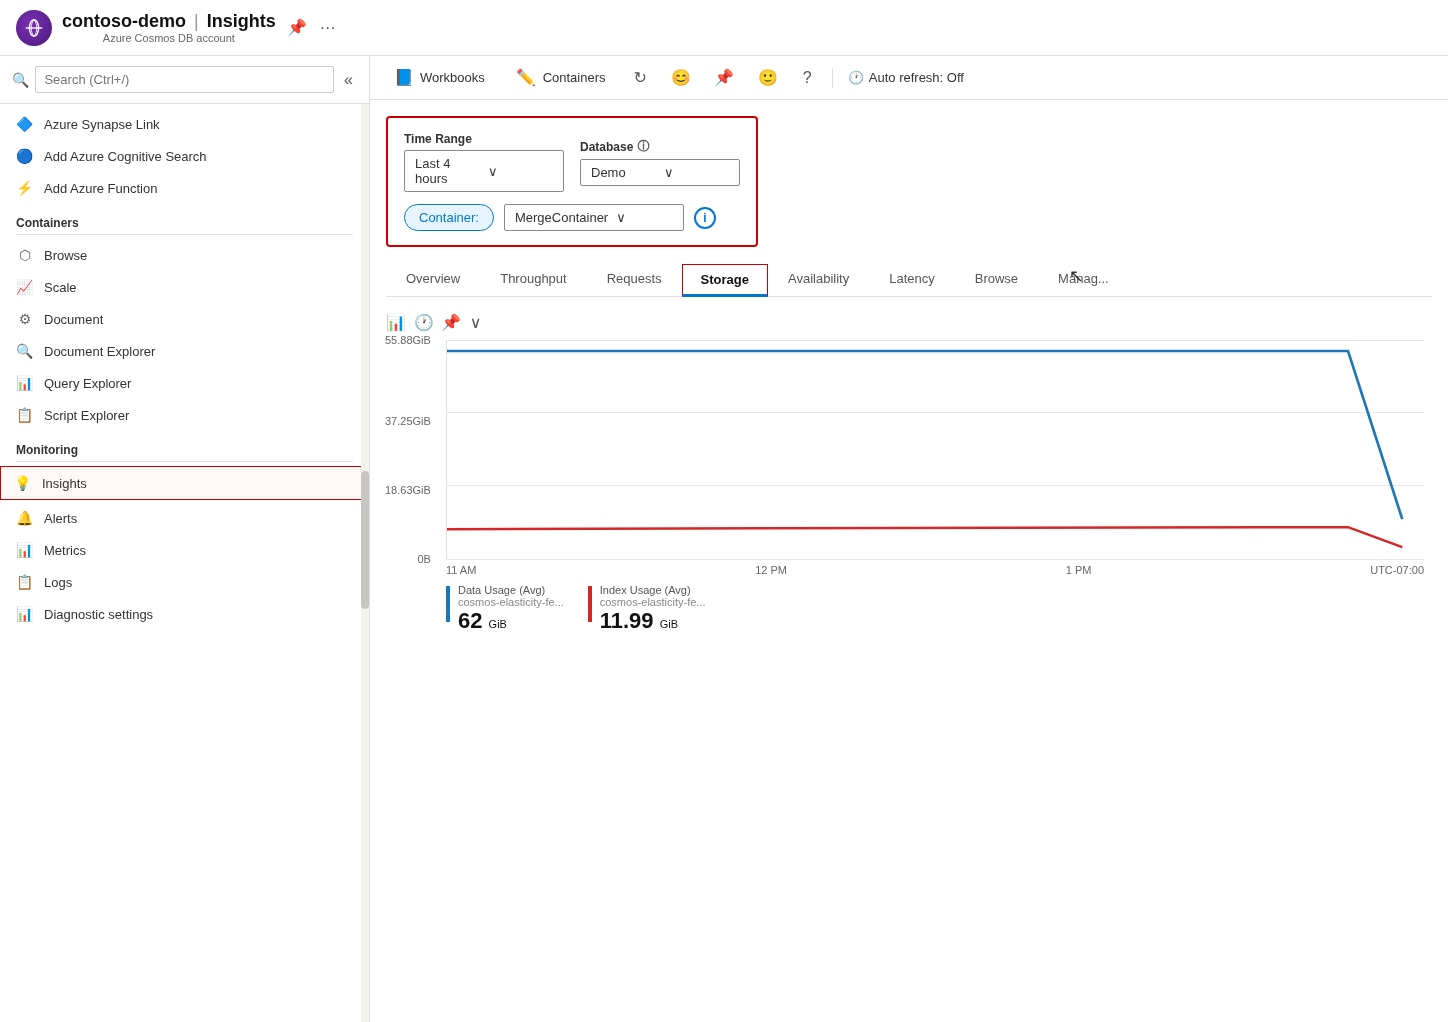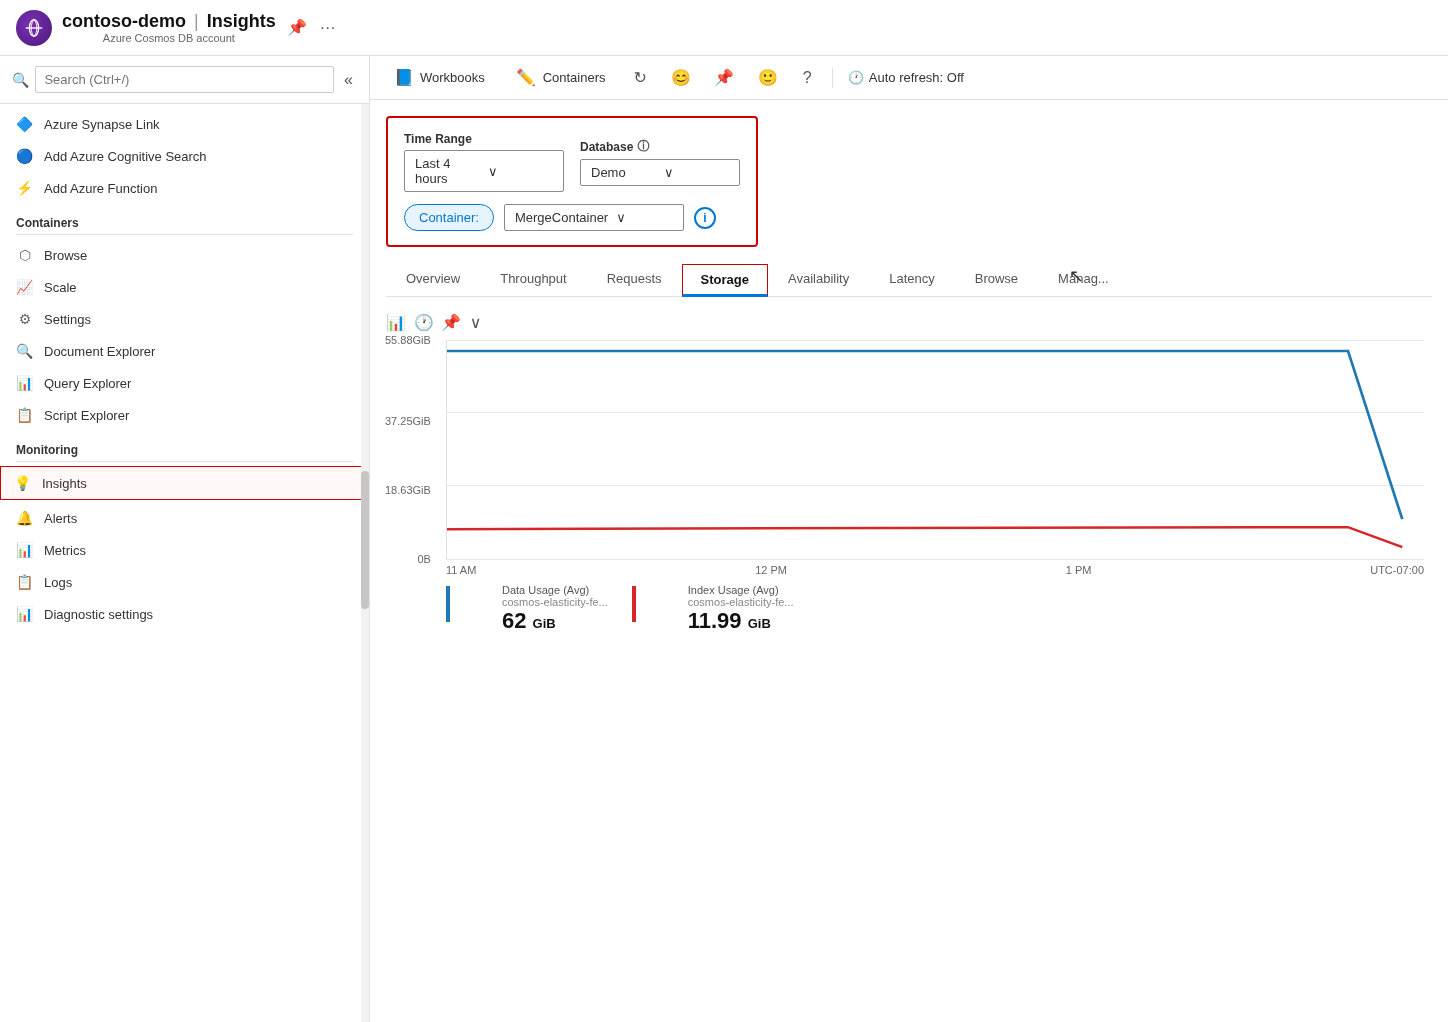--- a/index.html
+++ b/index.html
@@ -308,23 +308,23 @@
       display: flex;
       align-items: flex-start;
       gap: 8px;
     }
     .legend-color-bar {
       width: 4px;
       height: 36px;
       flex-shrink: 0;
       margin-top: 2px;
     }
-    .legend-text { display: flex; flex-direction: column; font-size: 11px; color: #555; margin-left: 44px; }
+    .legend-text { display: flex; flex-direction: column; font-size: 11px; color: #555; }
     .legend-value { font-size: 22px; font-weight: 600; color: #111; }
-    .legend-unit { font-size: 13px; font-weight: 700; }
+    .legend-unit { font-size: 11px; font-weight: 400; }
 
     
     .scroll-track {
       position: absolute;
       right: 0; top: 0; bottom: 0;
       width: 8px;
       background: #f3f2f1;
     }
     .scroll-thumb {
       position: absolute;
@@ -392,21 +392,21 @@
         <div class="sidebar-item">
           <span class="icon-circle" style="color:#666;">⬡</span>
           <span>Browse</span>
         </div>
         <div class="sidebar-item">
           <span class="icon-circle" style="color:#0078d4;">📈</span>
           <span>Scale</span>
         </div>
         <div class="sidebar-item">
           <span class="icon-circle" style="color:#666;">⚙</span>
-          <span>Settings</span>
+          <span>Document</span>
         </div>
         <div class="sidebar-item">
           <span class="icon-circle" style="color:#0078d4;">🔍</span>
           <span>Document Explorer</span>
         </div>
         <div class="sidebar-item">
           <span class="icon-circle" style="color:#0078d4;">📊</span>
           <span>Query Explorer</span>
         </div>
         <div class="sidebar-item">

